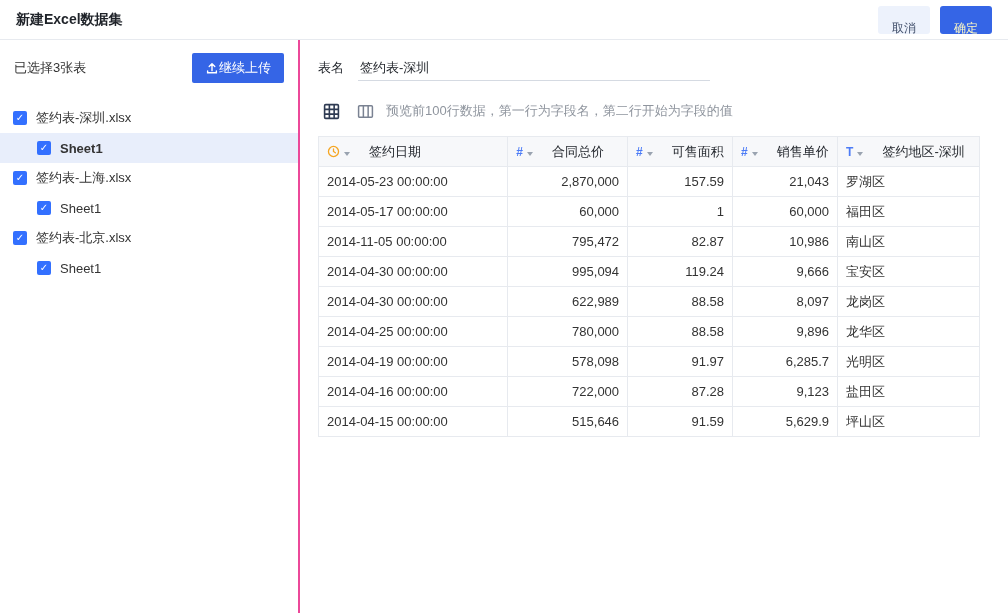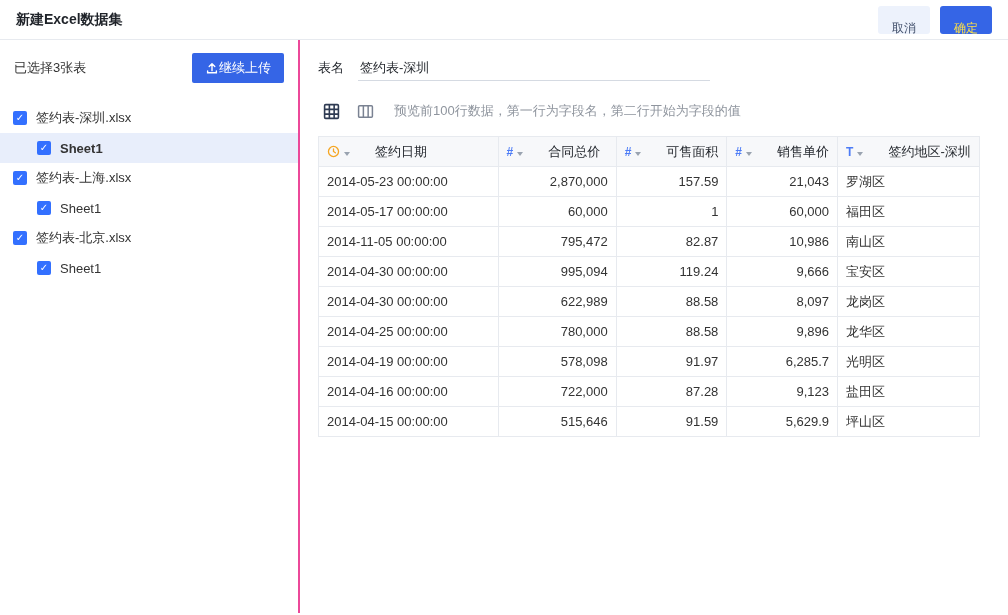--- a/index.html
+++ b/index.html
@@ -5,21 +5,21 @@
   *{box-sizing:border-box;margin:0;padding:0}
   html,body{width:1008px;height:615px}
   body{font-family:"Liberation Sans","DejaVu Sans",sans-serif;font-size:13px;color:#333;background:#fff;overflow:hidden}
 
   
   .topbar{height:40px;display:flex;align-items:center;justify-content:space-between;padding:0 16px;border-bottom:1px solid #E7EAEF}
   .page-title{font-weight:bold;font-size:14px;color:#1F2329}
   .actions{display:flex;gap:10px}
   .btn{height:26px;padding:14px 14px;border:none;border-radius:3px;font-size:12px;cursor:pointer;font-family:inherit}
   .btn-light{background:#EDF2FC;color:#42506B}
-  .btn-primary{background:#3565E6;color:#fde047}
+  .btn-primary{background:#3565E6;color:#fef9c3}
 
   
   .content{display:flex;height:573px}
   .sidebar{width:300px;border-right:2px solid #ec4899;display:flex;flex-direction:column;flex:none}
   .sidebar-top{display:flex;align-items:center;justify-content:space-between;padding:13px 14px 8px 14px}
   .selected-count{color:#333;font-size:13px}
   .upload-btn{height:30px;display:flex;align-items:center;padding:0 13px;background:#3565E6;color:#fff;border:none;border-radius:2px;font-size:13px;cursor:pointer;font-family:inherit}
   .tree{margin-top:12px}
   .tree-row{height:30px;display:flex;align-items:center;gap:9px;padding-left:13px;cursor:pointer}
   .sheet-row{padding-left:37px}
@@ -28,31 +28,31 @@
   .checkbox{width:14px;height:14px;background:#3370FF;border-radius:2px;color:#fff;font-size:10px;line-height:14px;text-align:center;flex:none}
   .tree-label{color:#333;font-size:13px}
 
   
   .main{flex:1;padding:13px 28px 8px 18px}
   .table-name-row{display:flex;align-items:center;gap:14px;height:30px}
   .table-name-label{font-size:13px;color:#1F2329;flex:none}
   .table-name-input{border:none;border-bottom:1px solid #D5DAE2;width:352px;height:26px;font-size:13px;color:#1F2329;outline:none;padding:0 2px;background:transparent;font-family:inherit}
   .toolbar{display:flex;align-items:center;gap:8px;margin-top:16px}
   .icon-btn{width:26px;height:24px;border:none;background:transparent;display:flex;align-items:center;justify-content:center;cursor:pointer;padding:0}
-  .hint{color:#8F959E;font-size:13px;margin-left:8px}
+  .hint{color:#8F959E;font-size:13px;}
 
   
   .preview{margin-top:13px;border-collapse:collapse;table-layout:fixed}
   .preview th,.preview td{border:1px solid #E7EAEF;height:30px;padding:0 8px;font-weight:normal;font-size:13px;color:#333;overflow:hidden;white-space:nowrap}
   .preview thead th{background:#F7F8FA;text-align:left;color:#1F2329}
   .preview td.num{text-align:right}
   .hcell{display:flex;align-items:center;gap:3px}
   .type-glyph{font-weight:bold;font-size:12px;line-height:1}
   .caret{width:0;height:0;border-left:3px solid transparent;border-right:3px solid transparent;border-top:4px solid #9AA3B0;margin:4px 3px 0 1px;flex:none}
-  .htext{margin-left:19px}
+  .htext{margin-left:13px}
 </style>
 </head>
 <body>
 
 <div class="app">
 
   <header class="topbar">
     <div class="page-title">新建Excel数据集</div>
     <div class="actions">
       <button class="btn btn-light">取消</button>

